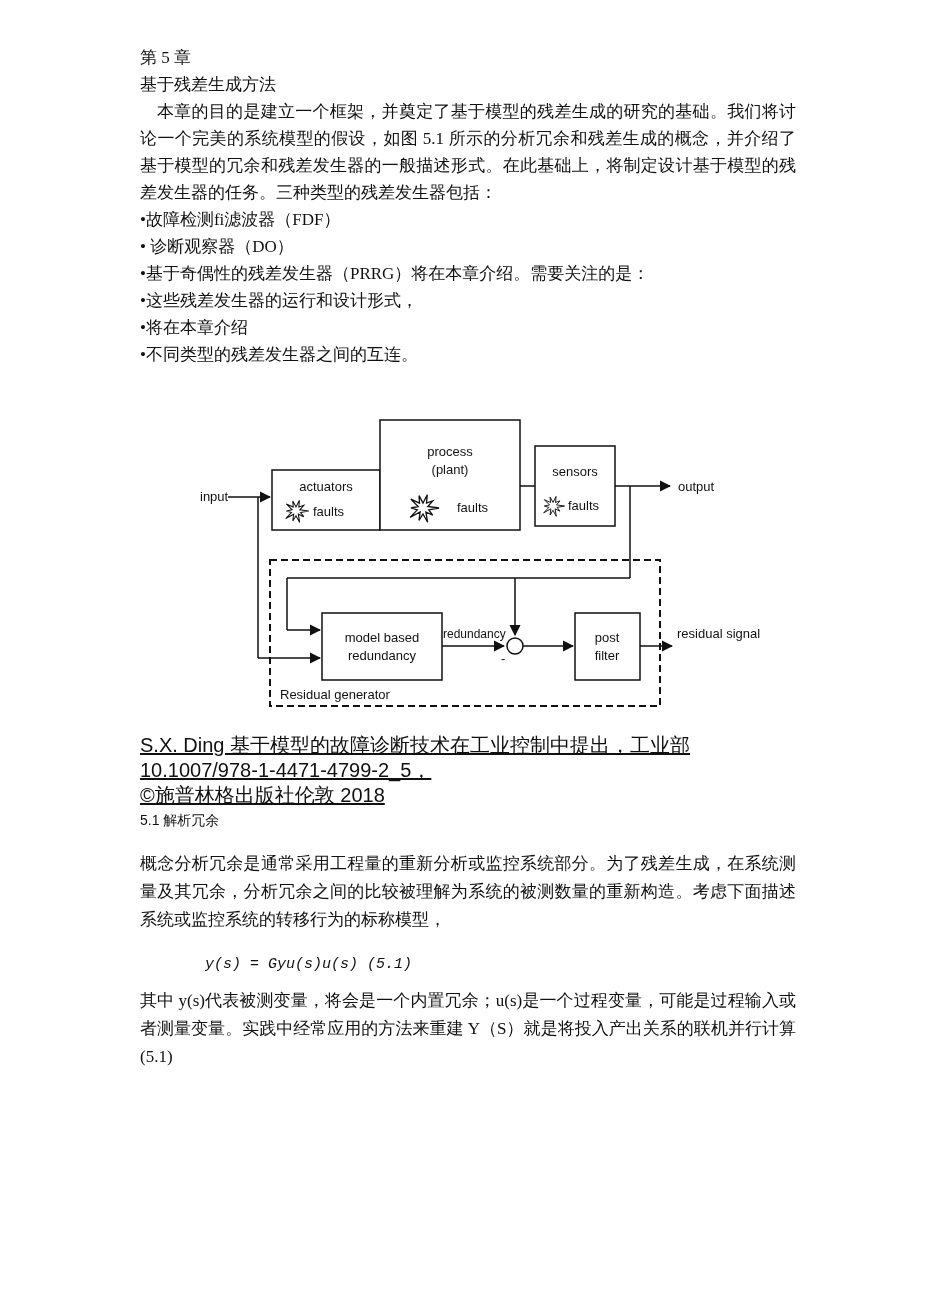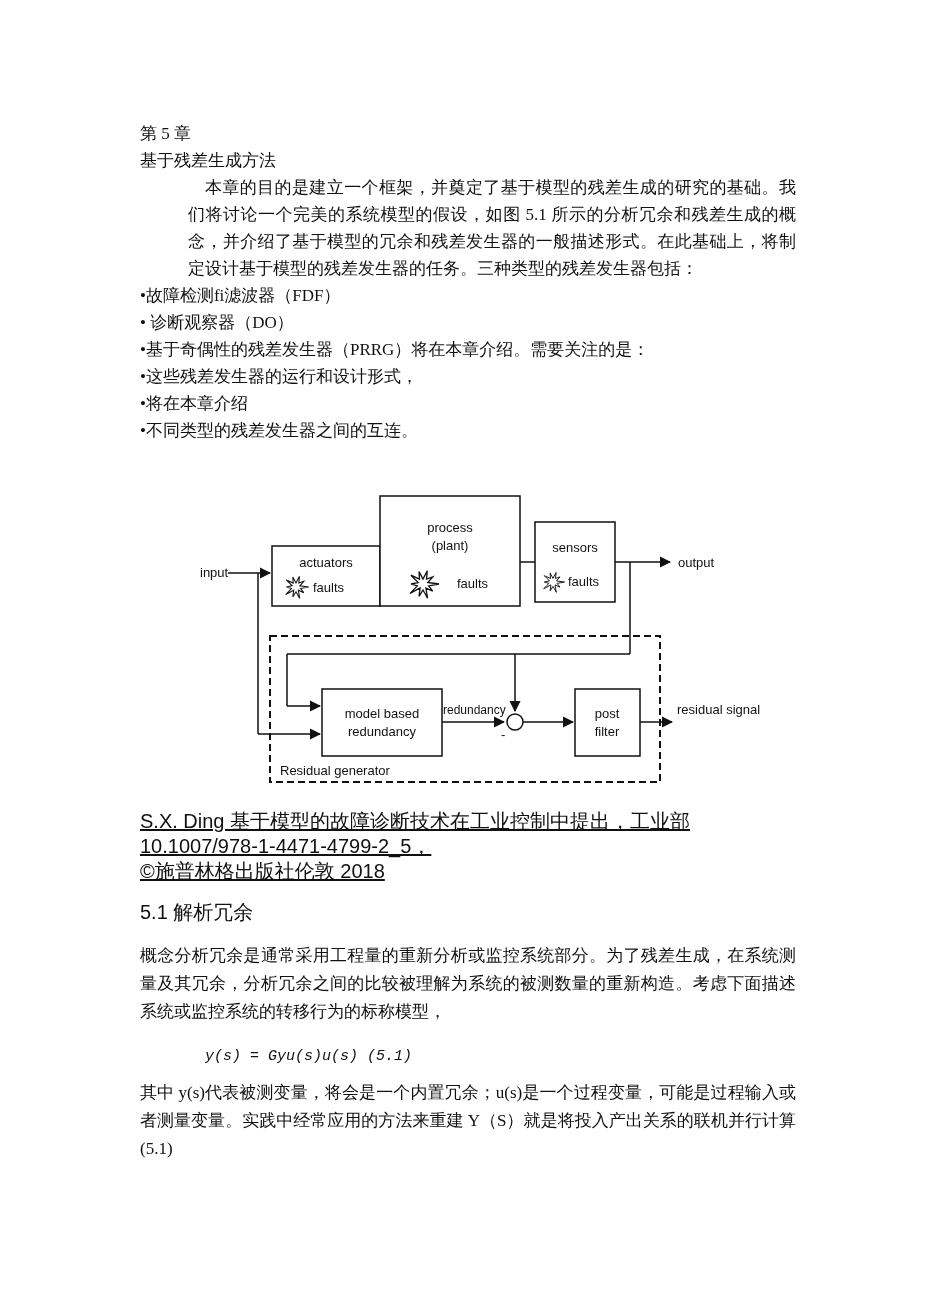--- a/index.html
+++ b/index.html
@@ -1,49 +1,49 @@
 <!DOCTYPE html>
 <html><head>
 <meta charset="utf-8">
 <style>
   html, body { margin:0; padding:0; background:#ffffff; }
   .page {
     position:relative;
     width:926px; height:1309px;
     background:#ffffff;
     box-sizing:border-box;
-    padding:120px 130px 0 140px;
+    padding:44px 130px 0 140px;
     font-family:"Liberation Serif","DejaVu Serif",serif;
     font-size:17px;
     color:#111;
   }
   .h-line { line-height:27px; }
   .para { line-height:27px; text-align:justify; margin:0; }
   .bullets div { line-height:27px; }
   .figure-wrap { margin-top:30px; margin-left:40px; }
   svg text {
     font-family:"Liberation Sans","DejaVu Sans",sans-serif;
     font-size:13px; fill:#111;
   }
   svg text.small { font-size:12px; }
   .caption { margin-top:72px; font-size:15px; line-height:26px; }
   .credit {
     font-family:"Liberation Sans","DejaVu Sans",sans-serif;
     font-size:20px; line-height:25px;text-decoration:underline;
   }
   .section-title {
     font-family:"Liberation Sans","DejaVu Sans",sans-serif;
-    font-size:20px; line-height:25px; margin-top:16px;
+    font-size:14px; line-height:25px; margin-top:0;
   }
   .body-para { line-height:28px; text-align:justify; }
   .equation {
     font-family:"Liberation Mono","DejaVu Sans Mono",monospace;
     font-size:15px; line-height:28px; padding-left:65px;font-style:italic;
   }
-  .intro-indent { text-indent:1em;margin-left:48px; }
+  .intro-indent { text-indent:1em; }
 </style>
 </head>
 <body>
 
 <div class="page">
 
   <div class="h-line">第 5 章</div>
   <div class="h-line">基于残差生成方法</div>
 
   <p class="para intro-indent">本章的目的是建立一个框架，并奠定了基于模型的残差生成的研究的基础。我们将讨论一个完美的系统模型的假设，如图 5.1 所示的分析冗余和残差生成的概念，并介绍了基于模型的冗余和残差发生器的一般描述形式。在此基础上，将制定设计基于模型的残差发生器的任务。三种类型的残差发生器包括：</p>

